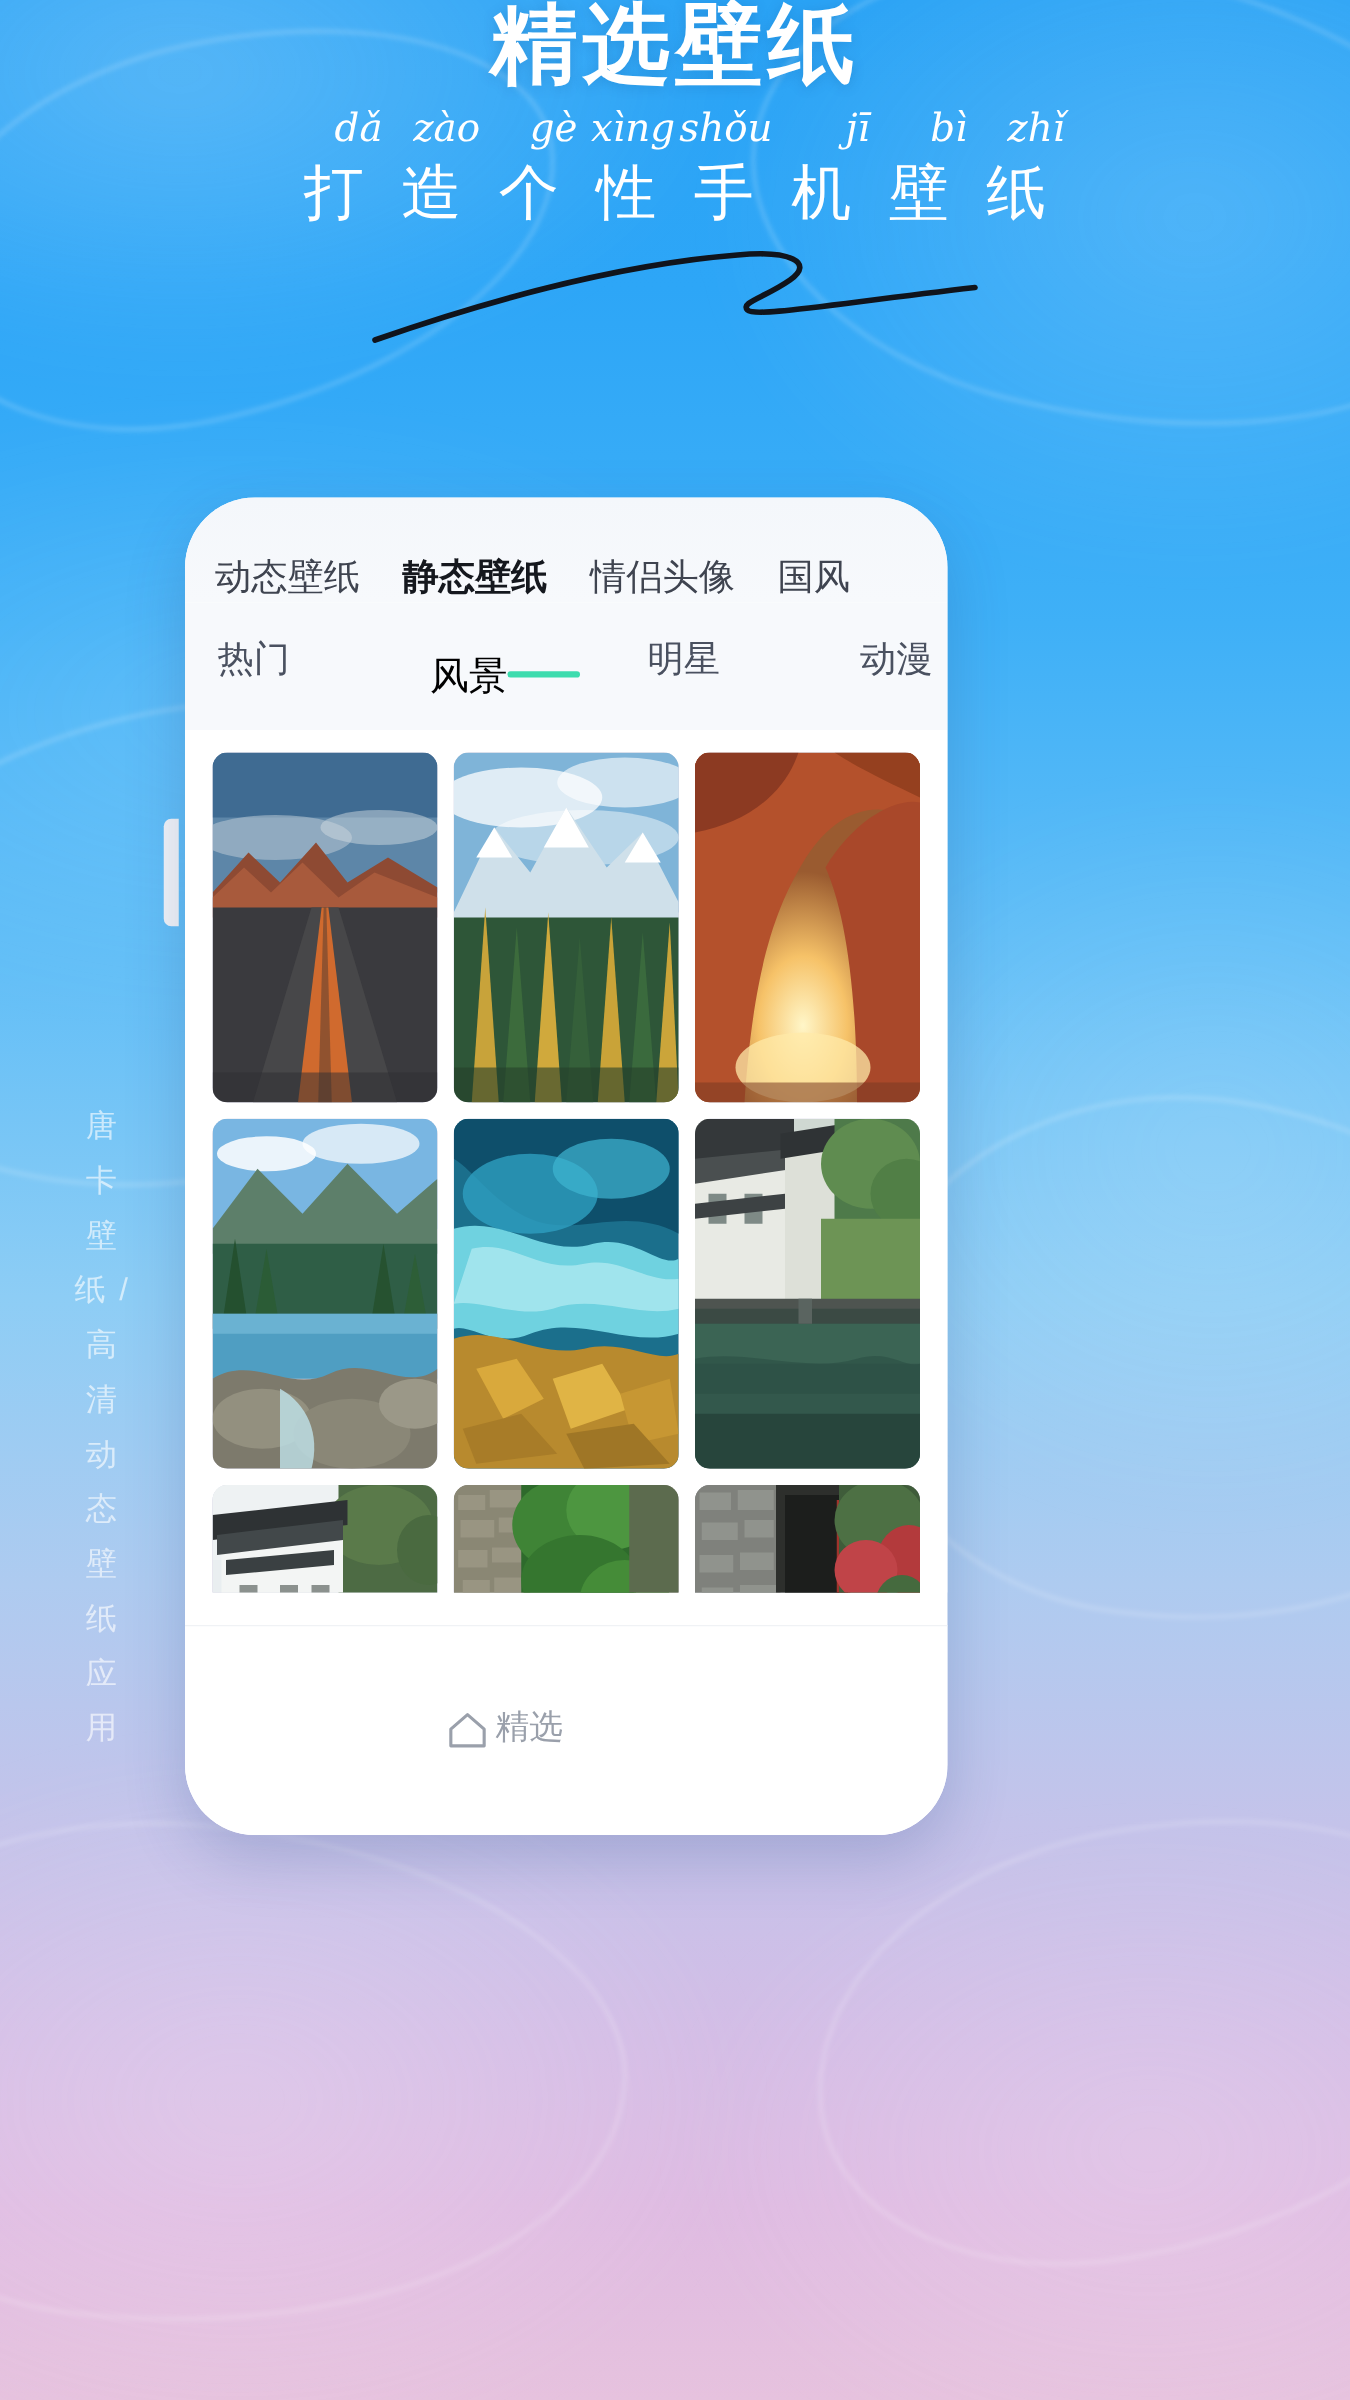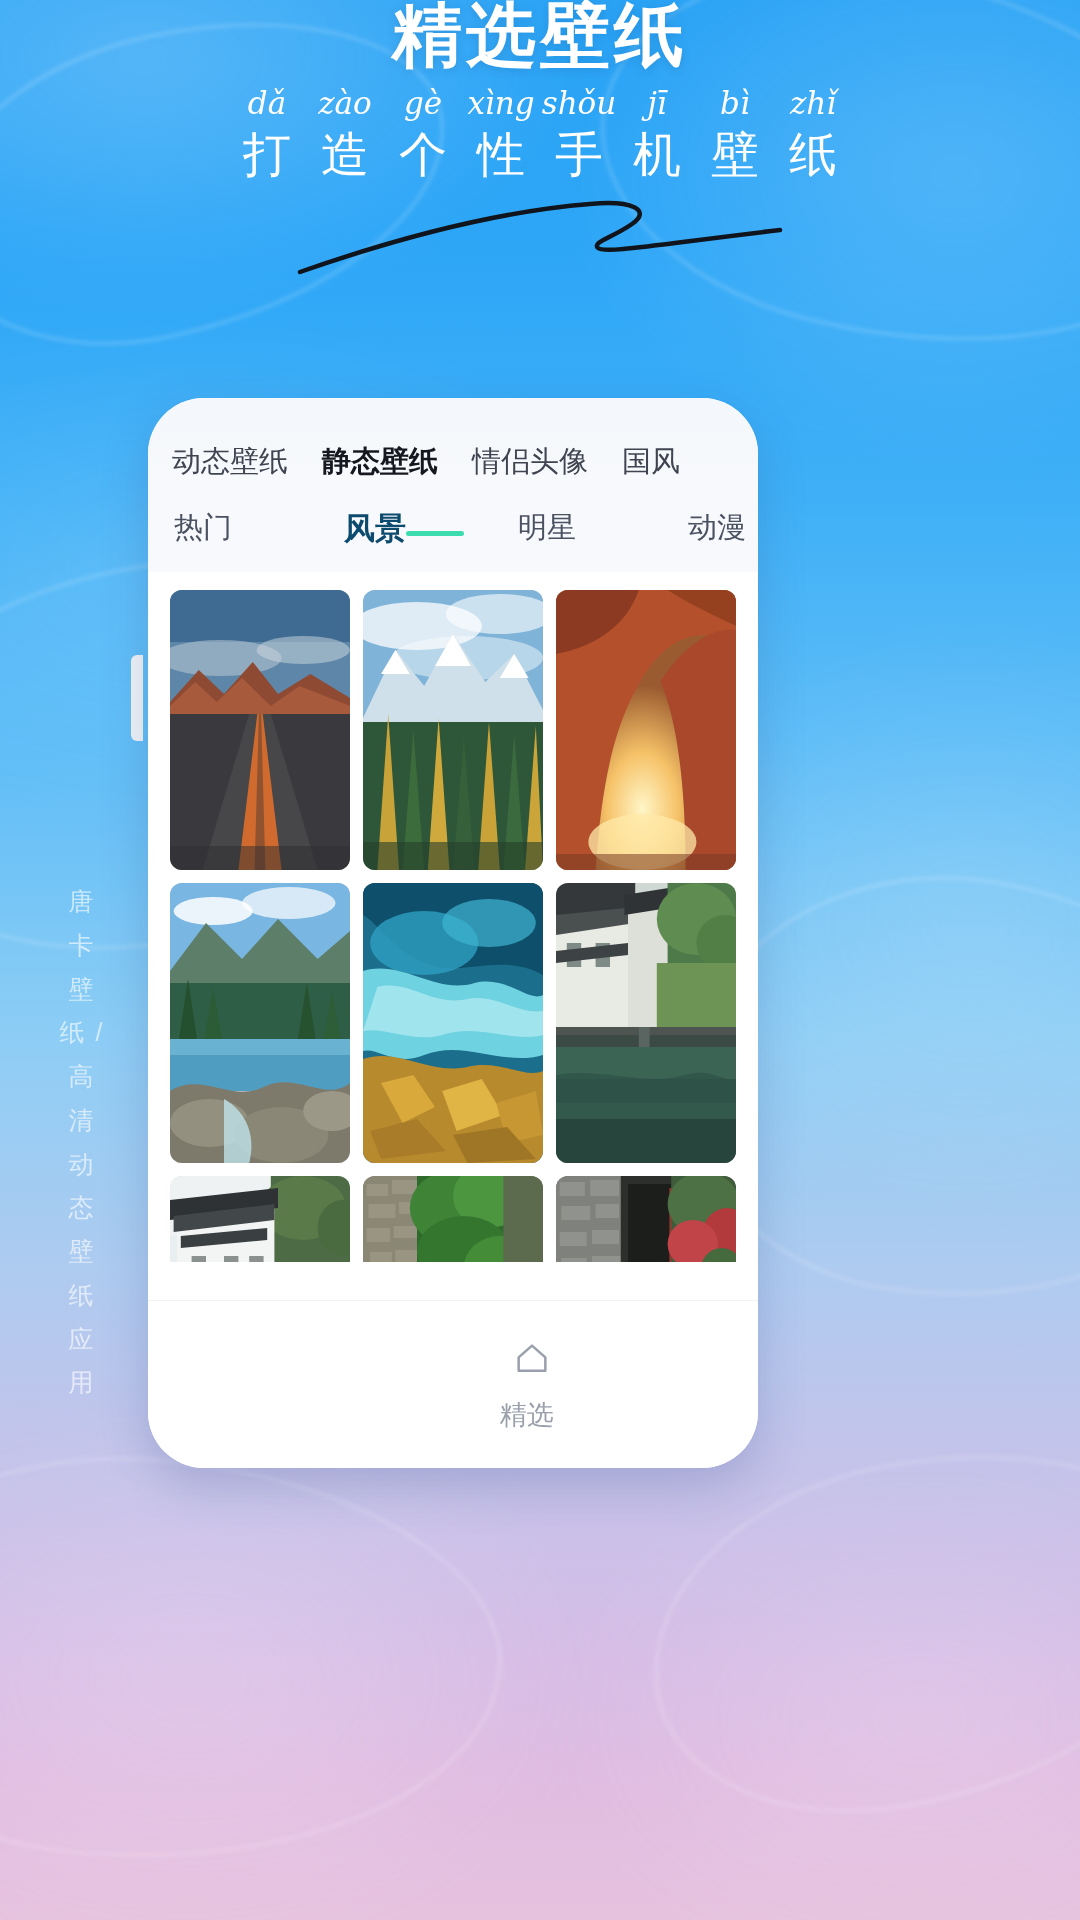--- a/index.html
+++ b/index.html
@@ -72,20 +72,21 @@
     gap:0px;
   }
   .pin-col { width:78px; text-align:center; }
   .pin {
     font-family:"DejaVu Serif", serif;
     font-style:italic;
     font-size:31px;
     color:#ffffff;
     line-height:1.15;
     white-space:nowrap;
+    text-align:right;
   }
   .han {
     font-size:48px;
     color:#ffffff;
     line-height:1.2;
     margin-top:4px;
     font-family:"DejaVu Sans", sans-serif;
   }
 
   
@@ -136,21 +137,21 @@
     padding:26px 0 0 26px;
     gap:54px;
     background:#f7f9fc;
     padding-bottom:22px;
   }
   .st-wrap { display:flex; flex-direction:row; align-items:center; }
   .st {
     font-size:29px; color:#4a5160; white-space:nowrap;
     font-family:"DejaVu Sans", sans-serif;
   }
-  .st.active { font-weight:bold; color:#0c4a6e; font-size:31px; }
+  .st.active { font-weight:normal; color:#000000; font-size:31px;margin-top:12px; }
   .st-underline {
     margin-top:9px; width:58px; height:5px; border-radius:3px;
     background:#3ddcae;
   }
   .st-underline.hidden { background:transparent; }
 
   .grid-wrap {
     background:#ffffff;
     padding:18px 22px 0 22px;
     height:690px;
@@ -169,21 +170,21 @@
     background:#ccd;
   }
 
   
   .bottom-nav {
     position:absolute; left:0; right:0; bottom:0; height:168px;
     background:#ffffff;
     display:flex; align-items:center; justify-content:space-around;
     border-top:1px solid #f0f2f5;
   }
-  .nav-item { display:flex; flex-direction:column; align-items:flex-end; gap:16px; width:33%; }
+  .nav-item { display:flex; flex-direction:row; align-items:flex-start; width:33%; }
   .nav-label { font-size:27px; color:#9aa0ab; font-family:"DejaVu Sans", sans-serif; }
   .nav-item.active .nav-label { color:#1b1f27; font-weight:bold; }
   .nav-icon { width:44px; height:44px; display:flex; align-items:center; justify-content:center; }
 </style>
 </head>
 <body>
 
 <div class="bg-deco">
   <div class="swirl s1"></div>
     <div class="swirl s2"></div>

